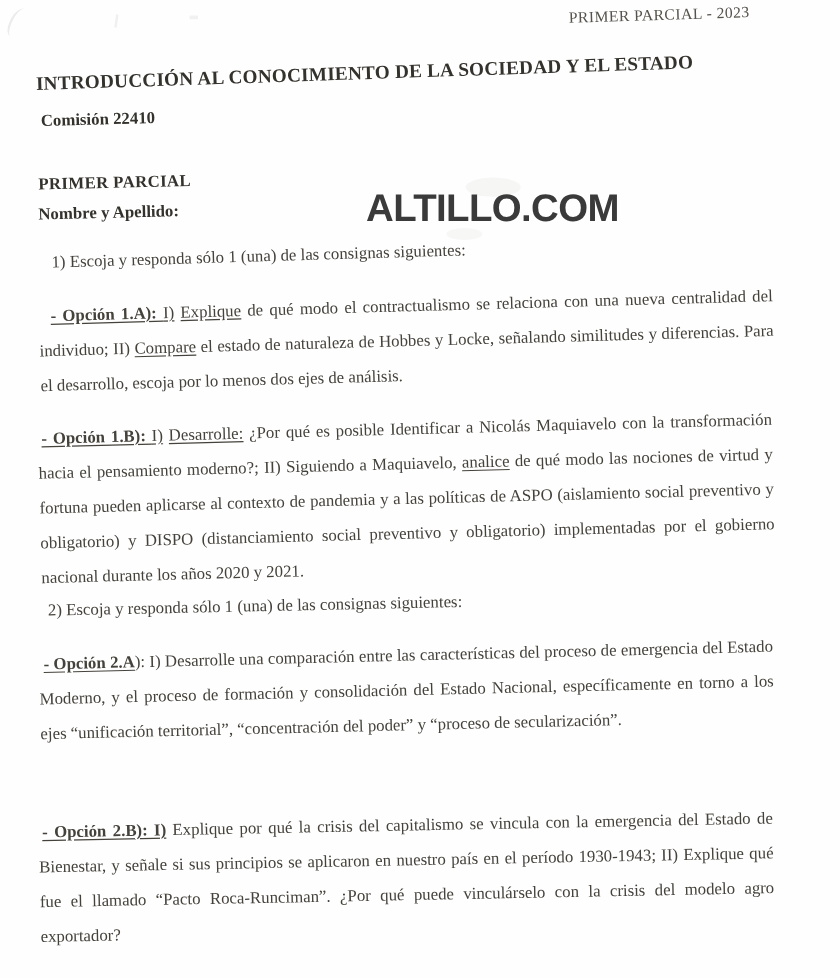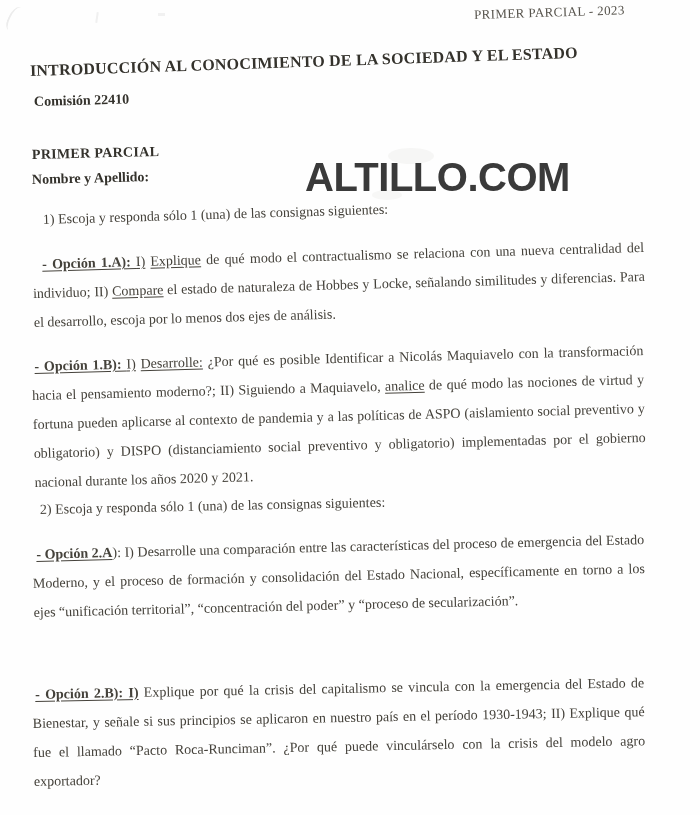--- a/index.html
+++ b/index.html
@@ -53,21 +53,21 @@
   }
   .name-label {
     position: absolute; top: 172px; left: 32px;
     font-size: 14px; font-weight: bold; color: #34322c;
     transform: rotate(-1.4deg); transform-origin: left center;
     white-space: nowrap;
   }
   .watermark {
     position: absolute; top: 155px; left: 305px;
     font-family: "Liberation Sans", sans-serif;
-    font-size: 40px; font-weight: bold; letter-spacing: -0.5px;
+    font-size: 32px; font-weight: bold; letter-spacing: -0.5px;
     color: #3a3a3a; white-space: nowrap;
   }
   .q-intro {
     position: absolute; font-size: 14px; white-space: nowrap;
     transform-origin: left center; color: #45423b;
   }
   .q1 { top: 212px; left: 43px; transform: rotate(-1.7deg); }
   .q2 { top: 502px; left: 40px; transform: rotate(-1.2deg); }
 
   .opt {

